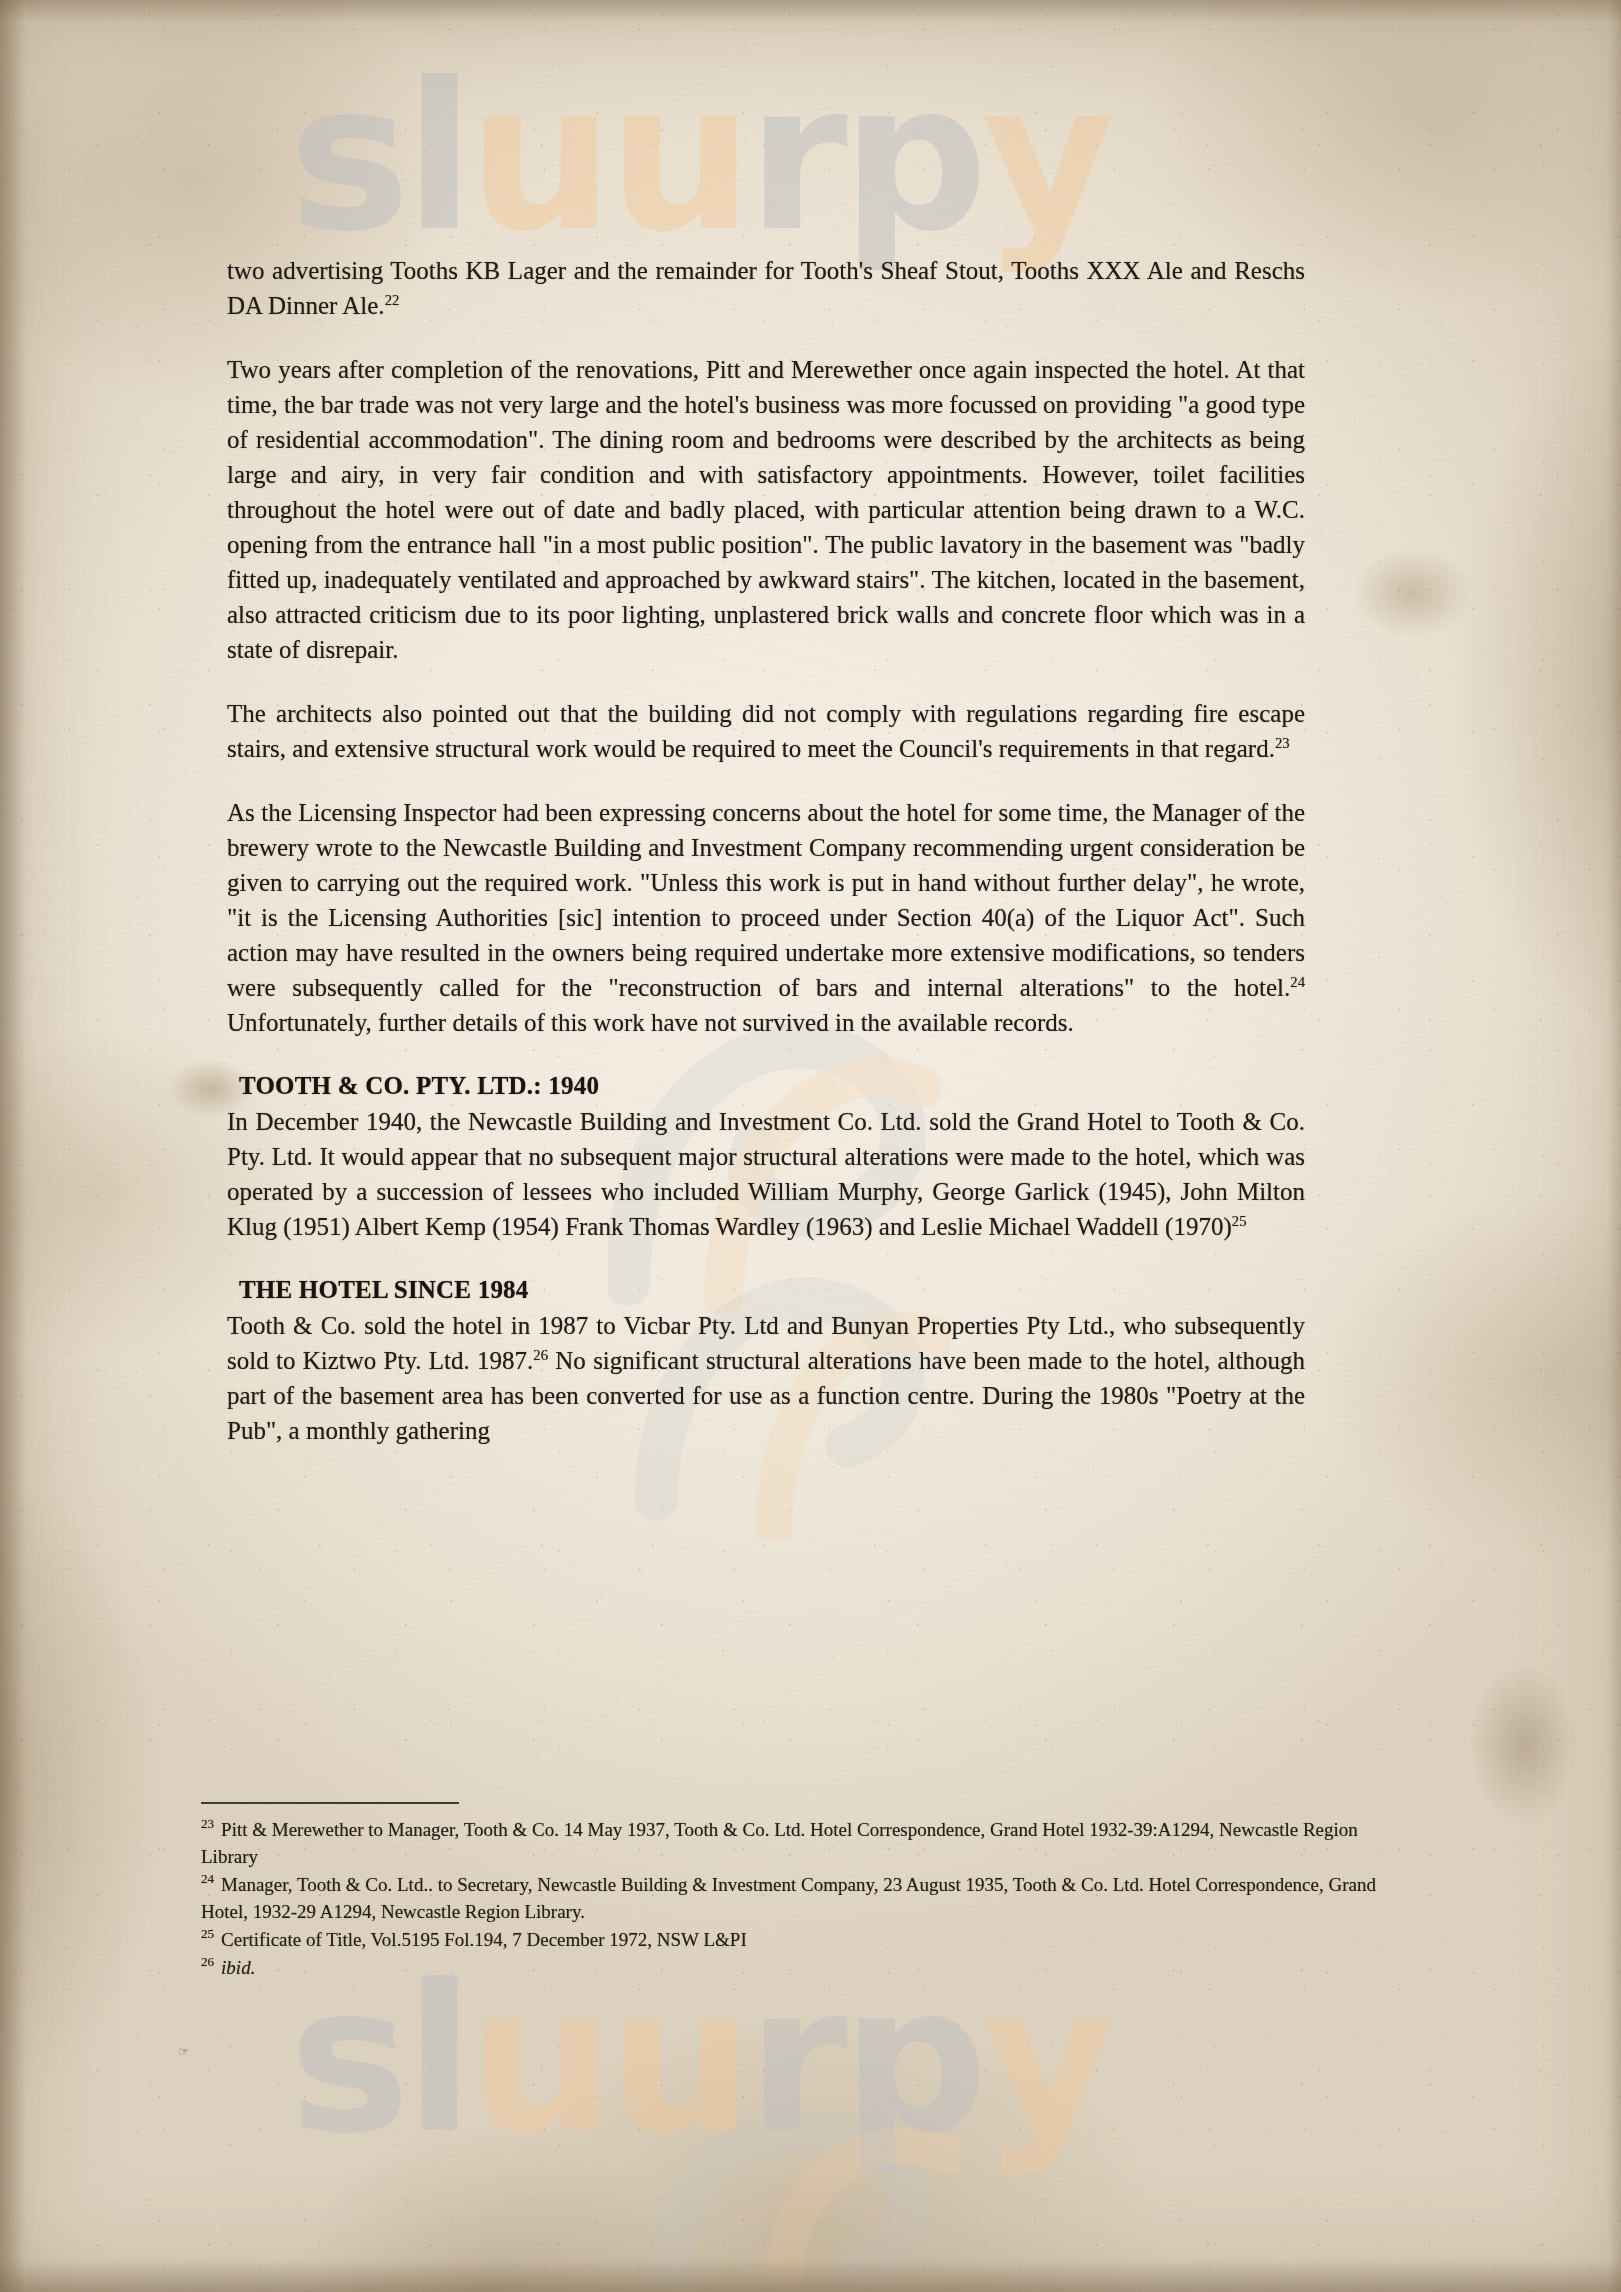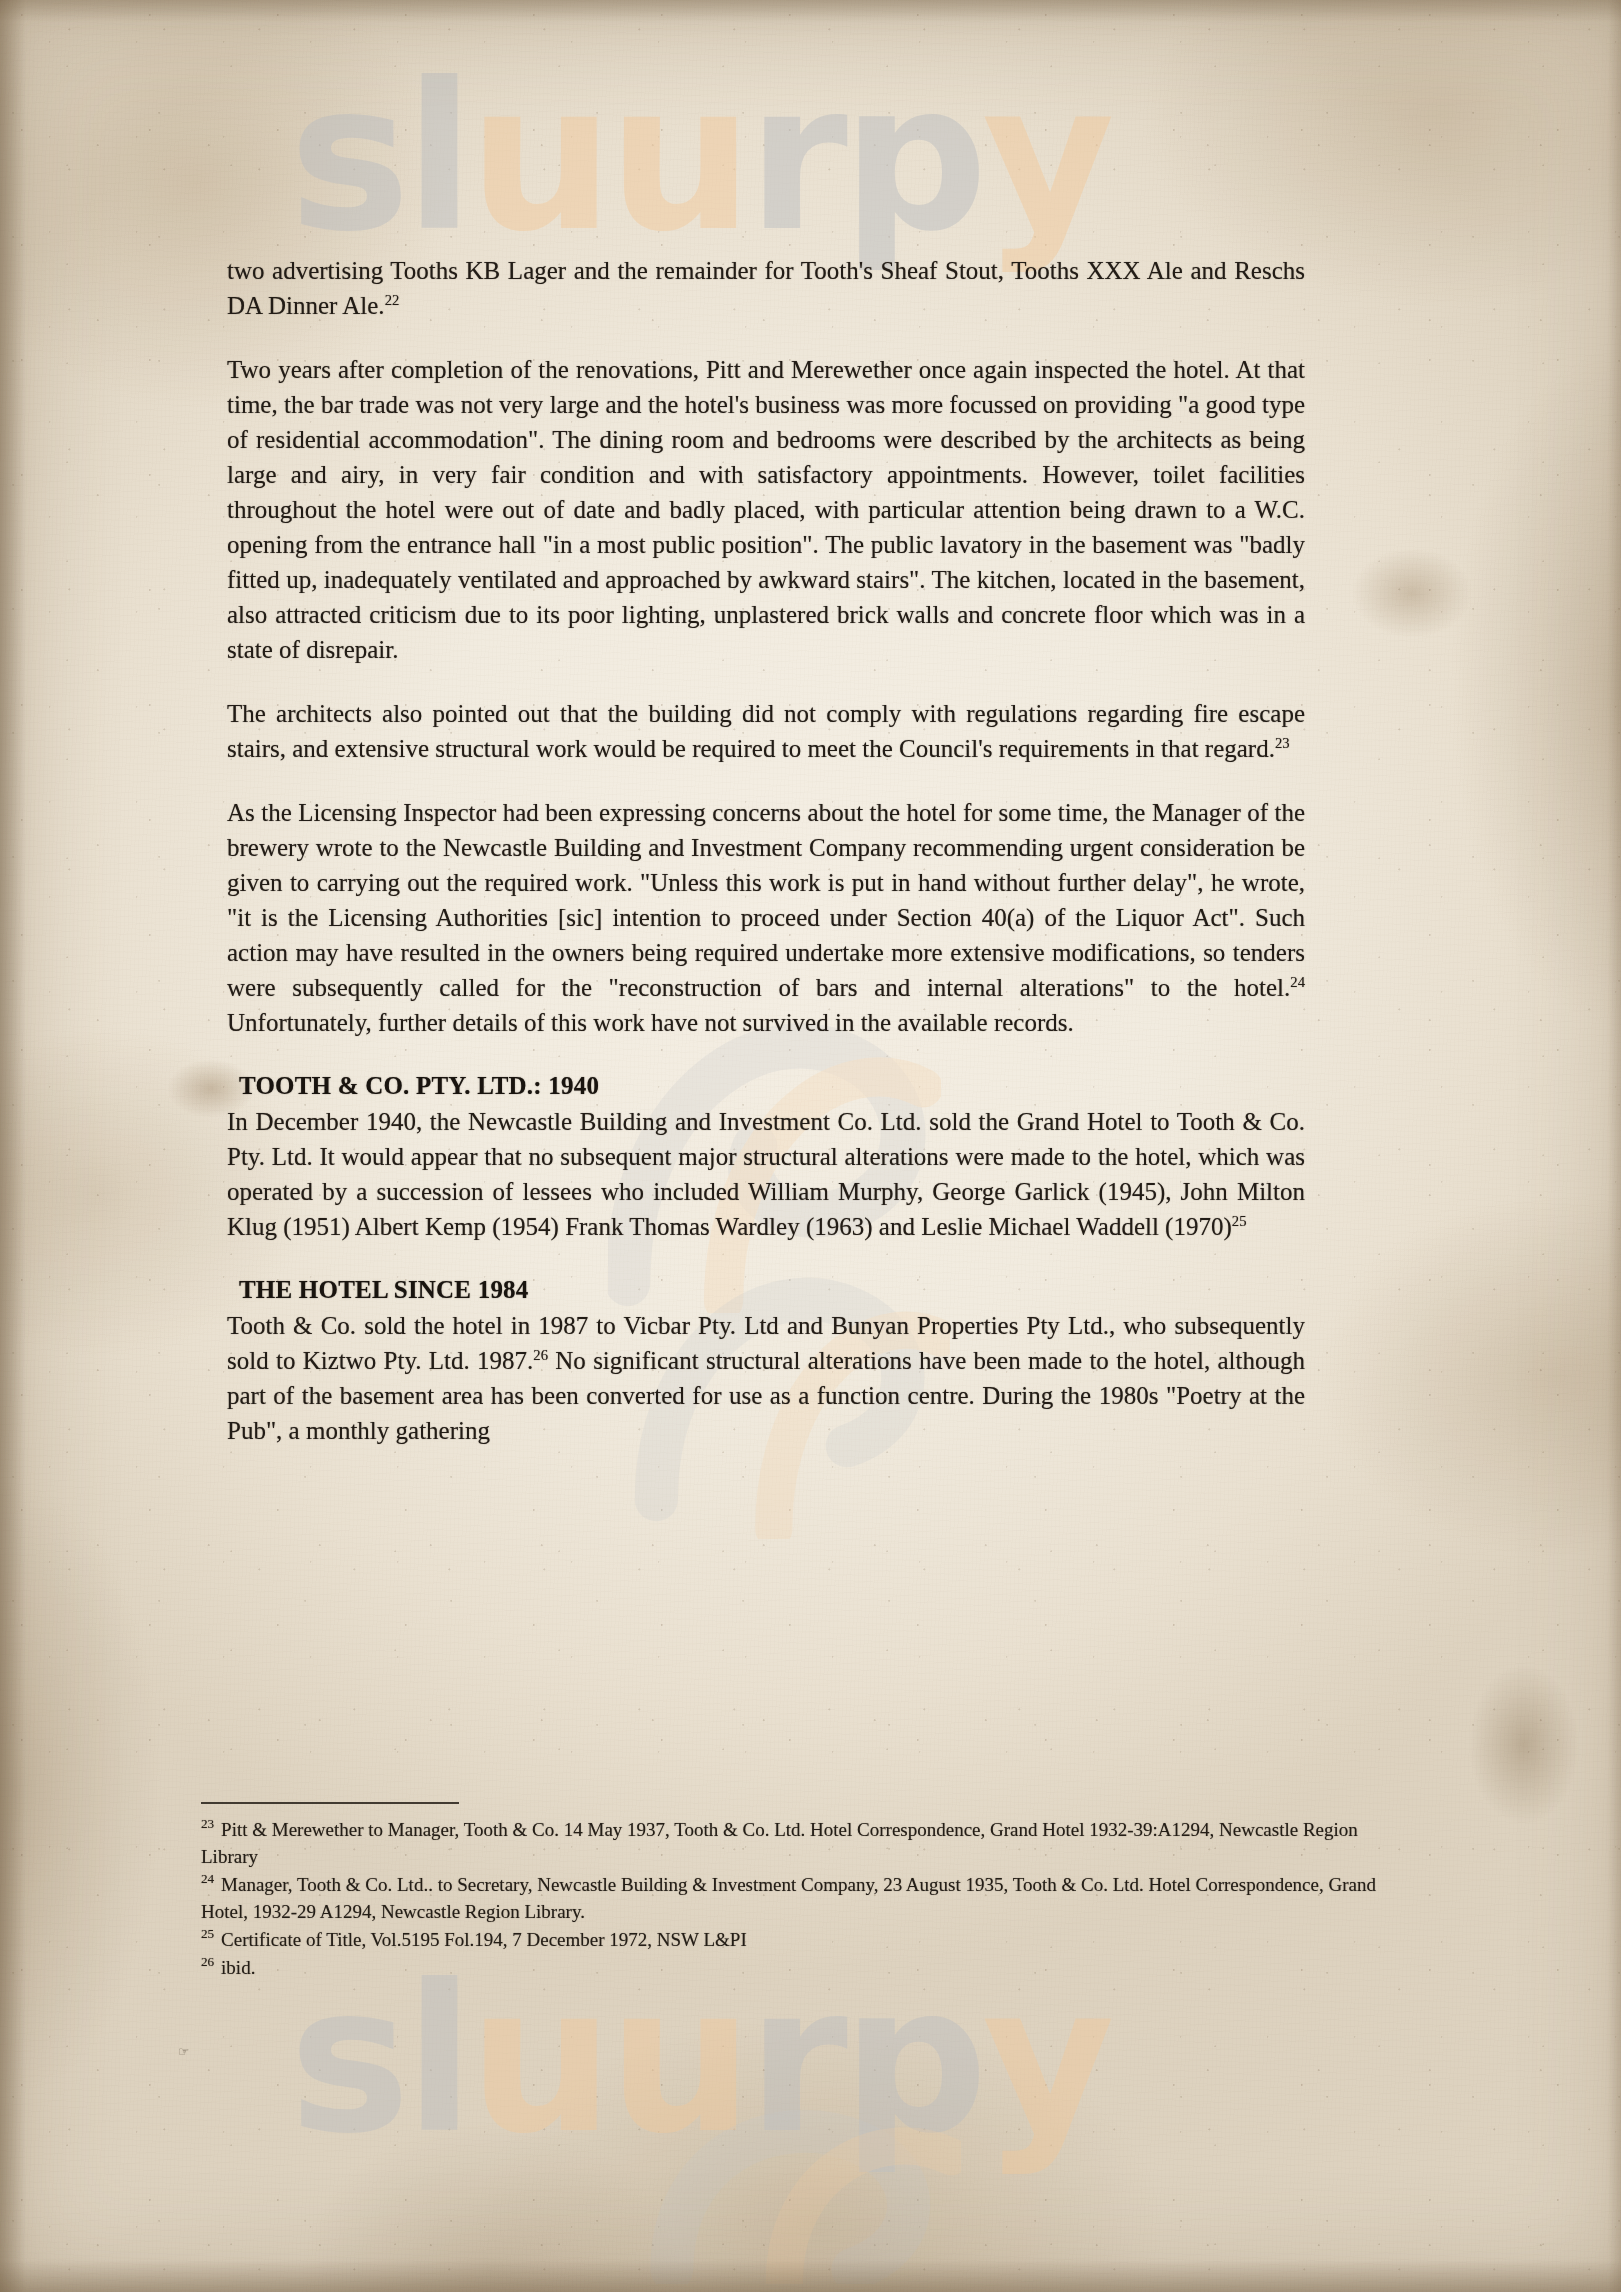--- a/index.html
+++ b/index.html
@@ -182,21 +182,21 @@
     color: #241e17;
     margin: 0 0 1px 0;
     text-shadow: 0 0 1px rgba(40,30,20,0.5);
   }
   .fn-item .num {
     font-size: 13.2px;
     vertical-align: super;
     line-height: 0;
     margin-right: 6.9px;
   }
-  .fn-item .ital { }
+  .fn-item .ital { font-style: italic; }
   .fn-stray {
     position: absolute;
     left: 178px;
     top: 2044px;
     font-size: 12.7px;
     color: #4a3f31;
     opacity: .75;
   }
 
   

